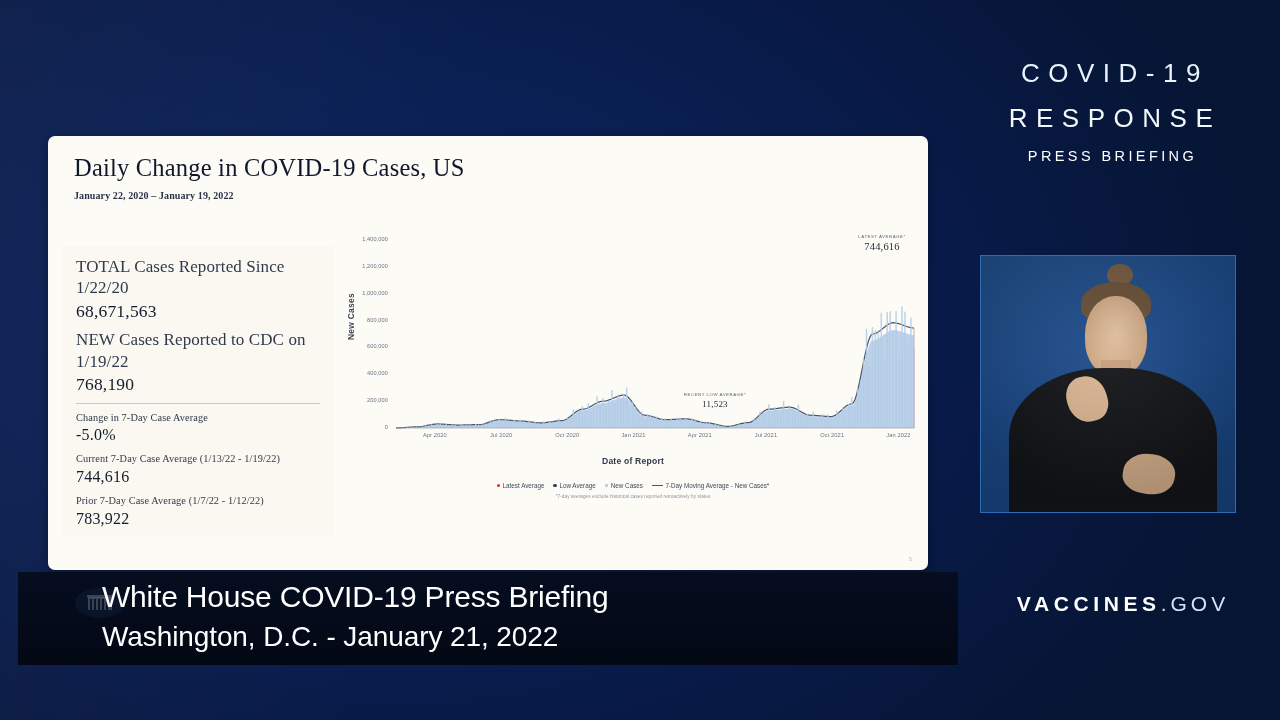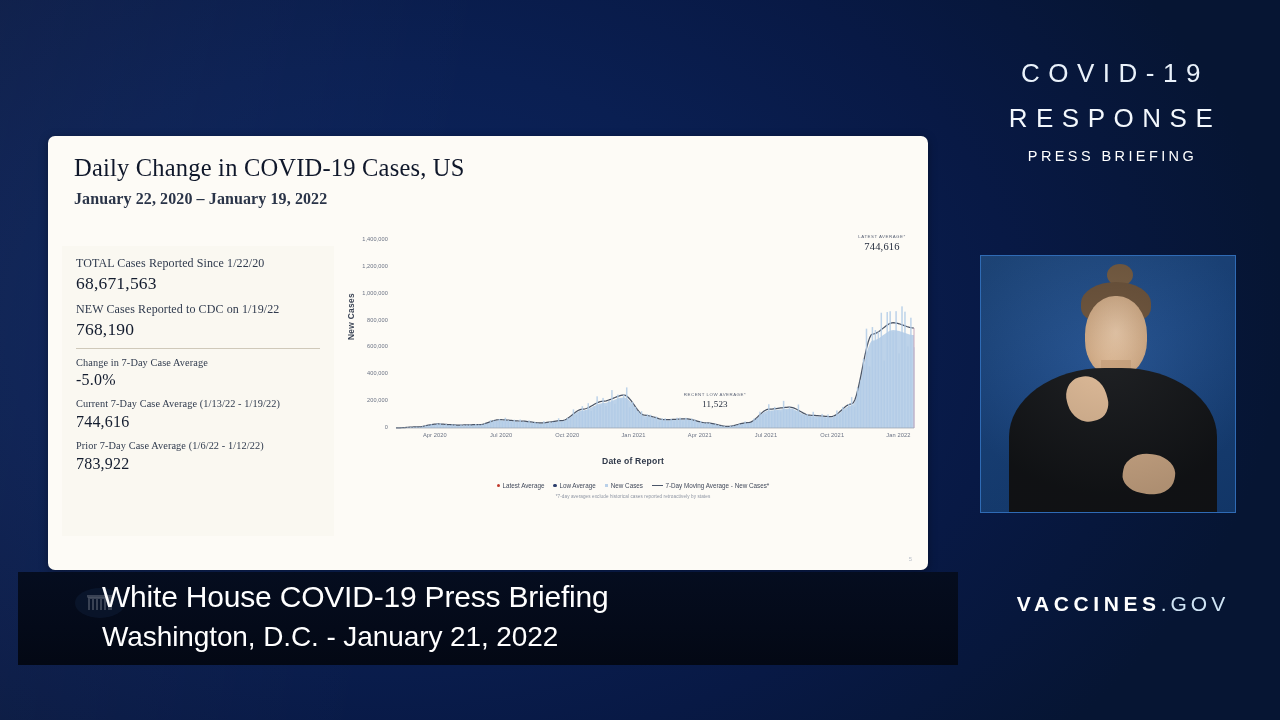--- a/index.html
+++ b/index.html
@@ -31,33 +31,33 @@
   }
   .slide-title {
     position: absolute; left: 26px; top: 18px;
     font-family: "Liberation Serif", serif;
     font-size: 24.5px; color: #0f172a; letter-spacing: 0.2px;
   }
   .slide-subtitle {
     position: absolute; left: 26px; top: 54px;
     font-family: "Liberation Serif", serif;
     font-weight: bold;
-    font-size: 16px; color: #2a3448; letter-spacing: 0.1px;
+    font-size: 10px; color: #2a3448; letter-spacing: 0.1px;
   }
   
   #stats-panel {
     position: absolute; left: 14px; top: 110px;
     width: 272px; height: 290px;
     background: #faf8f1;
     padding: 10px 14px 0 14px;
   }
   .stat-block { margin-bottom: 7px; }
   .stat-label {
     font-family: "Liberation Serif", serif;
-    font-size: 12px; color: #2f3a4d; line-height: 1.25;
+    font-size: 17px; color: #2f3a4d; line-height: 1.25;
     letter-spacing: 0.1px;
   }
   .stat-label.small { font-size: 10.3px; }
   .stat-value {
     font-family: "Liberation Serif", serif;
     font-size: 17.5px; color: #131c2e; line-height: 1.3;
     margin-top: 1px; letter-spacing: 0.2px;
   }
   .stat-value.small { font-size: 16px; }
   .stat-divider {
@@ -227,21 +227,21 @@
       <div class="stat-divider"></div>
       <div class="stat-block">
         <div class="stat-label small">Change in 7-Day Case Average</div>
         <div class="stat-value small">-5.0%</div>
       </div>
       <div class="stat-block">
         <div class="stat-label small">Current 7-Day Case Average (1/13/22 - 1/19/22)</div>
         <div class="stat-value small">744,616</div>
       </div>
       <div class="stat-block">
-        <div class="stat-label small">Prior 7-Day Case Average (1/6/22 - 1/12/22)</div>
+        <div class="stat-label small">Prior 7-Day Case Average (1/7/22 - 1/12/22)</div>
         <div class="stat-value small">783,922</div>
       </div>
     </div>
 
     <div id="chart-area">
       <div class="ylabel">New Cases</div>
       <svg id="chart-svg" width="578" height="228" viewBox="0 0 578 228">
         <g id="ygrid"></g>
         <path id="area-path" fill="#bcd2e9" stroke="none" d="M52.00,196 L52.00,195.94 L53.48,195.92 L54.96,195.89 L56.44,195.83 L57.92,195.75 L59.40,195.66 L60.88,195.57 L62.36,195.47 L63.84,195.37 L65.32,195.27 L66.80,195.19 L68.28,195.11 L69.76,195.05 L71.24,195.01 L72.72,195.00 L74.20,194.96 L75.68,194.85 L77.16,194.68 L78.64,194.46 L80.12,194.20 L81.60,193.92 L83.08,193.63 L84.56,193.33 L86.04,193.05 L87.52,192.80 L89.00,192.58 L90.48,192.41 L91.96,192.29 L93.44,192.25 L94.92,192.27 L96.40,192.31 L97.88,192.37 L99.36,192.45 L100.84,192.54 L102.32,192.65 L103.80,192.75 L105.28,192.86 L106.76,192.96 L108.24,193.05 L109.72,193.13 L111.20,193.20 L112.68,193.24 L114.16,193.25 L115.64,193.25 L117.12,193.23 L118.60,193.21 L120.08,193.18 L121.56,193.14 L123.04,193.11 L124.52,193.07 L126.00,193.03 L127.48,192.99 L128.96,192.95 L130.44,192.92 L131.92,192.90 L133.40,192.88 L134.88,192.88 L136.36,192.81 L137.84,192.62 L139.32,192.33 L140.80,191.96 L142.28,191.53 L143.76,191.06 L145.24,190.57 L146.72,190.08 L148.20,189.60 L149.68,189.17 L151.16,188.80 L152.64,188.51 L154.12,188.32 L155.60,188.26 L157.08,188.28 L158.56,188.33 L160.04,188.40 L161.52,188.50 L163.00,188.62 L164.48,188.75 L165.96,188.88 L167.44,189.01 L168.92,189.14 L170.40,189.26 L171.88,189.36 L173.36,189.44 L174.84,189.49 L176.32,189.51 L177.80,189.53 L179.28,189.60 L180.76,189.71 L182.24,189.85 L183.72,190.02 L185.20,190.19 L186.68,190.38 L188.16,190.57 L189.64,190.74 L191.12,190.91 L192.60,191.05 L194.08,191.16 L195.56,191.23 L197.04,191.25 L198.52,191.22 L200.00,191.14 L201.48,191.00 L202.96,190.83 L204.44,190.64 L205.92,190.42 L207.40,190.19 L208.88,189.97 L210.36,189.75 L211.84,189.55 L213.32,189.38 L214.80,189.25 L216.28,189.16 L217.76,189.13 L219.24,188.98 L220.72,188.54 L222.20,187.88 L223.68,187.03 L225.16,186.04 L226.64,184.95 L228.12,183.82 L229.60,182.69 L231.08,181.61 L232.56,180.62 L234.04,179.77 L235.52,179.10 L237.00,178.67 L238.48,178.52 L239.96,178.41 L241.44,178.10 L242.92,177.63 L244.40,177.03 L245.88,176.33 L247.36,175.57 L248.84,174.77 L250.32,173.97 L251.80,173.21 L253.28,172.51 L254.76,171.91 L256.24,171.44 L257.72,171.13 L259.20,171.02 L260.68,170.94 L262.16,170.71 L263.64,170.36 L265.12,169.91 L266.60,169.38 L268.08,168.81 L269.56,168.21 L271.04,167.61 L272.52,167.04 L274.00,166.52 L275.48,166.07 L276.96,165.71 L278.44,165.48 L279.92,165.40 L281.40,165.68 L282.88,166.44 L284.36,167.61 L285.84,169.12 L287.32,170.86 L288.80,172.78 L290.28,174.77 L291.76,176.76 L293.24,178.67 L294.72,180.42 L296.20,181.92 L297.68,183.10 L299.16,183.86 L300.64,184.14 L302.12,184.20 L303.60,184.36 L305.08,184.62 L306.56,184.95 L308.04,185.34 L309.52,185.76 L311.00,186.20 L312.48,186.64 L313.96,187.06 L315.44,187.44 L316.92,187.77 L318.40,188.03 L319.88,188.20 L321.36,188.26 L322.84,188.25 L324.32,188.22 L325.80,188.17 L327.28,188.11 L328.76,188.04 L330.24,187.96 L331.72,187.88 L333.20,187.80 L334.68,187.73 L336.16,187.66 L337.64,187.60 L339.12,187.55 L340.60,187.52 L342.08,187.51 L343.56,187.56 L345.04,187.72 L346.52,187.95 L348.00,188.25 L349.48,188.60 L350.96,188.98 L352.44,189.38 L353.92,189.78 L355.40,190.16 L356.88,190.51 L358.36,190.81 L359.84,191.05 L361.32,191.20 L362.80,191.25 L364.28,191.30 L365.76,191.43 L367.24,191.64 L368.72,191.90 L370.20,192.20 L371.68,192.53 L373.16,192.88 L374.64,193.22 L376.12,193.55 L377.60,193.86 L379.08,194.12 L380.56,194.32 L382.04,194.45 L383.52,194.50 L385.00,194.45 L386.48,194.31 L387.96,194.09 L389.44,193.81 L390.92,193.48 L392.40,193.13 L393.88,192.75 L395.36,192.38 L396.84,192.02 L398.32,191.70 L399.80,191.42 L401.28,191.20 L402.76,191.06 L404.24,191.00 L405.72,190.82 L407.20,190.31 L408.68,189.53 L410.16,188.53 L411.64,187.36 L413.12,186.09 L414.60,184.76 L416.08,183.43 L417.56,182.16 L419.04,180.99 L420.52,179.99 L422.00,179.21 L423.48,178.70 L424.96,178.52 L426.44,178.49 L427.92,178.41 L429.40,178.29 L430.88,178.14 L432.36,177.97 L433.84,177.78 L435.32,177.58 L436.80,177.38 L438.28,177.19 L439.76,177.01 L441.24,176.86 L442.72,176.75 L444.20,176.67 L445.68,176.64 L447.16,176.75 L448.64,177.06 L450.12,177.53 L451.60,178.13 L453.08,178.83 L454.56,179.59 L456.04,180.39 L457.52,181.19 L459.00,181.95 L460.48,182.65 L461.96,183.25 L463.44,183.72 L464.92,184.03 L466.40,184.14 L467.88,184.15 L469.36,184.21 L470.84,184.28 L472.32,184.38 L473.80,184.50 L475.28,184.63 L476.76,184.76 L478.24,184.89 L479.72,185.02 L481.20,185.14 L482.68,185.24 L484.16,185.32 L485.64,185.37 L487.12,185.38 L488.60,185.21 L490.08,184.73 L491.56,183.98 L493.04,183.03 L494.52,181.93 L496.00,180.72 L497.48,179.45 L498.96,178.19 L500.44,176.98 L501.92,175.87 L503.40,174.92 L504.88,174.18 L506.36,173.69 L507.84,173.52 L509.32,172.57 L510.80,169.92 L512.28,165.85 L513.76,160.65 L515.24,154.59 L516.72,147.96 L518.20,141.05 L519.68,134.14 L521.16,127.51 L522.64,121.45 L524.12,116.25 L525.60,112.18 L527.08,109.53 L528.56,108.58 L530.04,108.43 L531.52,108.00 L533.00,107.34 L534.48,106.50 L535.96,105.52 L537.44,104.45 L538.92,103.34 L540.40,102.22 L541.88,101.15 L543.36,100.18 L544.84,99.34 L546.32,98.68 L547.80,98.25 L549.28,98.10 L550.76,98.17 L552.24,98.37 L553.72,98.68 L555.20,99.07 L556.68,99.53 L558.16,100.03 L559.64,100.55 L561.12,101.08 L562.60,101.58 L564.08,102.03 L565.56,102.43 L567.04,102.74 L568.52,102.94 L570.00,103.01 L570.00,196 Z"></path>
         <path id="line-path" fill="none" stroke="#4a5568" stroke-width="1.25" stroke-linejoin="round" d="M52.00,195.93 L53.48,195.92 L54.96,195.88 L56.44,195.81 L57.92,195.73 L59.40,195.64 L60.88,195.54 L62.36,195.43 L63.84,195.32 L65.32,195.22 L66.80,195.13 L68.28,195.04 L69.76,194.98 L71.24,194.94 L72.72,194.93 L74.20,194.88 L75.68,194.76 L77.16,194.58 L78.64,194.34 L80.12,194.06 L81.60,193.76 L83.08,193.45 L84.56,193.13 L86.04,192.83 L87.52,192.56 L89.00,192.32 L90.48,192.14 L91.96,192.01 L93.44,191.97 L94.92,191.99 L96.40,192.03 L97.88,192.10 L99.36,192.18 L100.84,192.28 L102.32,192.39 L103.80,192.51 L105.28,192.62 L106.76,192.73 L108.24,192.83 L109.72,192.92 L111.20,192.99 L112.68,193.03 L114.16,193.05 L115.64,193.04 L117.12,193.02 L118.60,193.00 L120.08,192.97 L121.56,192.93 L123.04,192.89 L124.52,192.84 L126.00,192.80 L127.48,192.76 L128.96,192.72 L130.44,192.69 L131.92,192.67 L133.40,192.65 L134.88,192.64 L136.36,192.57 L137.84,192.37 L139.32,192.06 L140.80,191.66 L142.28,191.19 L143.76,190.69 L145.24,190.16 L146.72,189.63 L148.20,189.12 L149.68,188.66 L151.16,188.26 L152.64,187.95 L154.12,187.75 L155.60,187.67 L157.08,187.69 L158.56,187.75 L160.04,187.83 L161.52,187.94 L163.00,188.07 L164.48,188.20 L165.96,188.35 L167.44,188.49 L168.92,188.63 L170.40,188.75 L171.88,188.86 L173.36,188.94 L174.84,189.00 L176.32,189.02 L177.80,189.04 L179.28,189.12 L180.76,189.24 L182.24,189.39 L183.72,189.57 L185.20,189.76 L186.68,189.96 L188.16,190.16 L189.64,190.35 L191.12,190.52 L192.60,190.68 L194.08,190.79 L195.56,190.87 L197.04,190.90 L198.52,190.86 L200.00,190.77 L201.48,190.63 L202.96,190.44 L204.44,190.23 L205.92,190.00 L207.40,189.76 L208.88,189.51 L210.36,189.28 L211.84,189.07 L213.32,188.88 L214.80,188.74 L216.28,188.65 L217.76,188.61 L219.24,188.45 L220.72,187.98 L222.20,187.27 L223.68,186.35 L225.16,185.29 L226.64,184.12 L228.12,182.91 L229.60,181.69 L231.08,180.53 L232.56,179.46 L234.04,178.55 L235.52,177.83 L237.00,177.37 L238.48,177.20 L239.96,177.08 L241.44,176.75 L242.92,176.25 L244.40,175.60 L245.88,174.85 L247.36,174.03 L248.84,173.17 L250.32,172.31 L251.80,171.49 L253.28,170.74 L254.76,170.09 L256.24,169.59 L257.72,169.26 L259.20,169.14 L260.68,169.05 L262.16,168.81 L263.64,168.43 L265.12,167.94 L266.60,167.38 L268.08,166.76 L269.56,166.12 L271.04,165.48 L272.52,164.86 L274.00,164.30 L275.48,163.81 L276.96,163.43 L278.44,163.19 L279.92,163.10 L281.40,163.39 L282.88,164.22 L284.36,165.48 L285.84,167.09 L287.32,168.97 L288.80,171.03 L290.28,173.17 L291.76,175.31 L293.24,177.37 L294.72,179.25 L296.20,180.86 L297.68,182.13 L299.16,182.95 L300.64,183.24 L302.12,183.31 L303.60,183.49 L305.08,183.77 L306.56,184.12 L308.04,184.53 L309.52,184.99 L311.00,185.46 L312.48,185.93 L313.96,186.38 L315.44,186.80 L316.92,187.15 L318.40,187.43 L319.88,187.61 L321.36,187.67 L322.84,187.66 L324.32,187.63 L325.80,187.58 L327.28,187.51 L328.76,187.44 L330.24,187.36 L331.72,187.27 L333.20,187.19 L334.68,187.10 L336.16,187.03 L337.64,186.96 L339.12,186.91 L340.60,186.88 L342.08,186.87 L343.56,186.93 L345.04,187.09 L346.52,187.34 L348.00,187.67 L349.48,188.04 L350.96,188.45 L352.44,188.88 L353.92,189.31 L355.40,189.72 L356.88,190.10 L358.36,190.42 L359.84,190.67 L361.32,190.84 L362.80,190.90 L364.28,190.95 L365.76,191.09 L367.24,191.31 L368.72,191.59 L370.20,191.92 L371.68,192.27 L373.16,192.64 L374.64,193.01 L376.12,193.37 L377.60,193.70 L379.08,193.98 L380.56,194.20 L382.04,194.34 L383.52,194.39 L385.00,194.33 L386.48,194.18 L387.96,193.94 L389.44,193.64 L390.92,193.29 L392.40,192.91 L393.88,192.51 L395.36,192.11 L396.84,191.72 L398.32,191.37 L399.80,191.07 L401.28,190.84 L402.76,190.68 L404.24,190.63 L405.72,190.43 L407.20,189.88 L408.68,189.04 L410.16,187.97 L411.64,186.71 L413.12,185.34 L414.60,183.91 L416.08,182.49 L417.56,181.12 L419.04,179.86 L420.52,178.79 L422.00,177.94 L423.48,177.40 L424.96,177.20 L426.44,177.17 L427.92,177.09 L429.40,176.96 L430.88,176.80 L432.36,176.61 L433.84,176.41 L435.32,176.19 L436.80,175.98 L438.28,175.77 L439.76,175.59 L441.24,175.42 L442.72,175.30 L444.20,175.22 L445.68,175.19 L447.16,175.30 L448.64,175.63 L450.12,176.14 L451.60,176.78 L453.08,177.53 L454.56,178.36 L456.04,179.21 L457.52,180.07 L459.00,180.89 L460.48,181.65 L461.96,182.29 L463.44,182.80 L464.92,183.13 L466.40,183.24 L467.88,183.26 L469.36,183.32 L470.84,183.40 L472.32,183.51 L473.80,183.63 L475.28,183.77 L476.76,183.91 L478.24,184.06 L479.72,184.19 L481.20,184.32 L482.68,184.43 L484.16,184.51 L485.64,184.57 L487.12,184.59 L488.60,184.40 L490.08,183.88 L491.56,183.08 L493.04,182.06 L494.52,180.87 L496.00,179.56 L497.48,178.21 L498.96,176.85 L500.44,175.55 L501.92,174.36 L503.40,173.33 L504.88,172.54 L506.36,172.01 L507.84,171.83 L509.32,170.81 L510.80,167.96 L512.28,163.58 L513.76,157.99 L515.24,151.47 L516.72,144.35 L518.20,136.91 L519.68,129.48 L521.16,122.36 L522.64,115.84 L524.12,110.25 L525.60,105.87 L527.08,103.02 L528.56,102.00 L530.04,101.84 L531.52,101.38 L533.00,100.67 L534.48,99.77 L535.96,98.71 L537.44,97.56 L538.92,96.37 L540.40,95.17 L541.88,94.02 L543.36,92.96 L544.84,92.06 L546.32,91.35 L547.80,90.89 L549.28,90.73 L550.76,90.81 L552.24,91.02 L553.72,91.35 L555.20,91.78 L556.68,92.27 L558.16,92.81 L559.64,93.37 L561.12,93.93 L562.60,94.47 L564.08,94.96 L565.56,95.39 L567.04,95.72 L568.52,95.93 L570.00,96.01 "></path>

